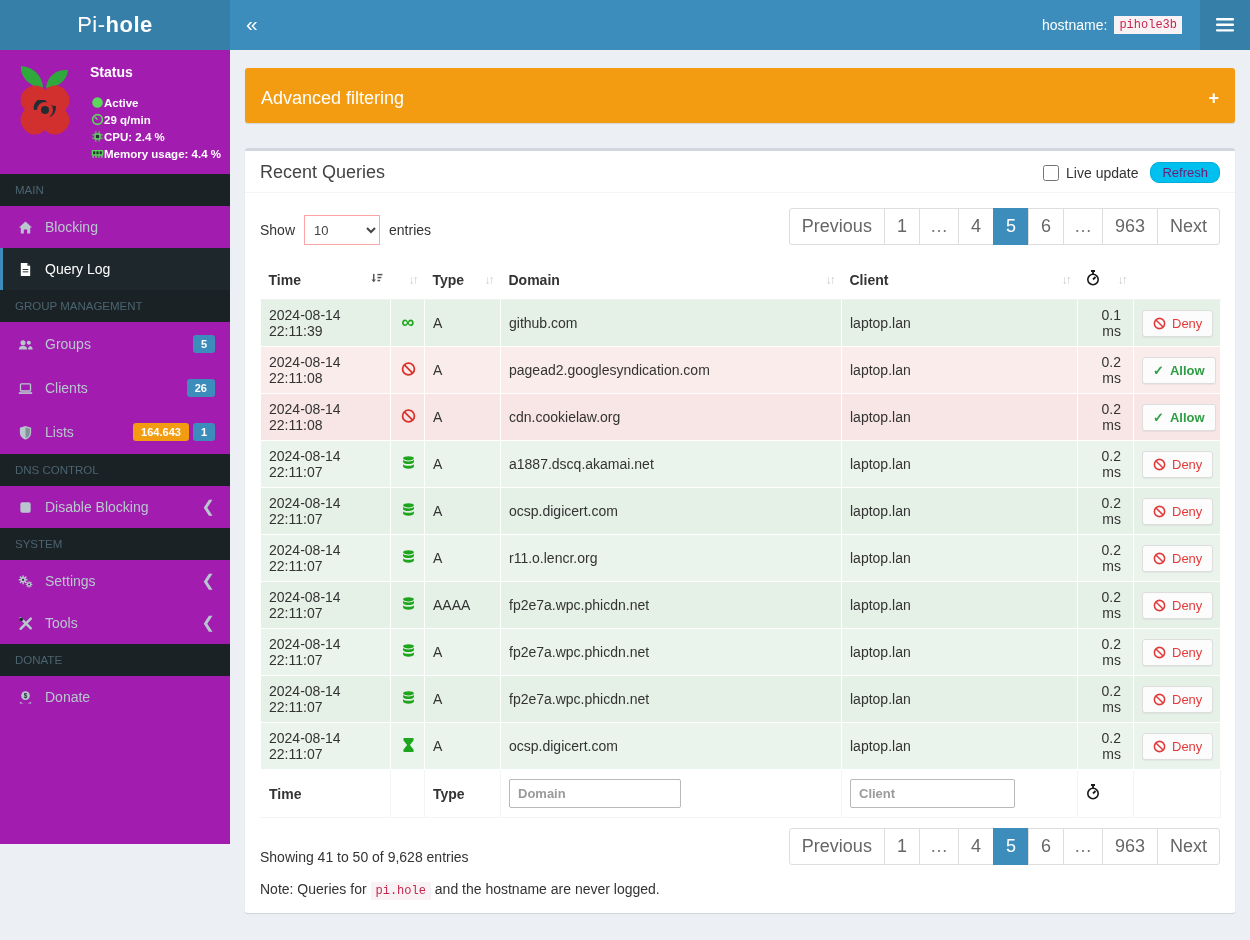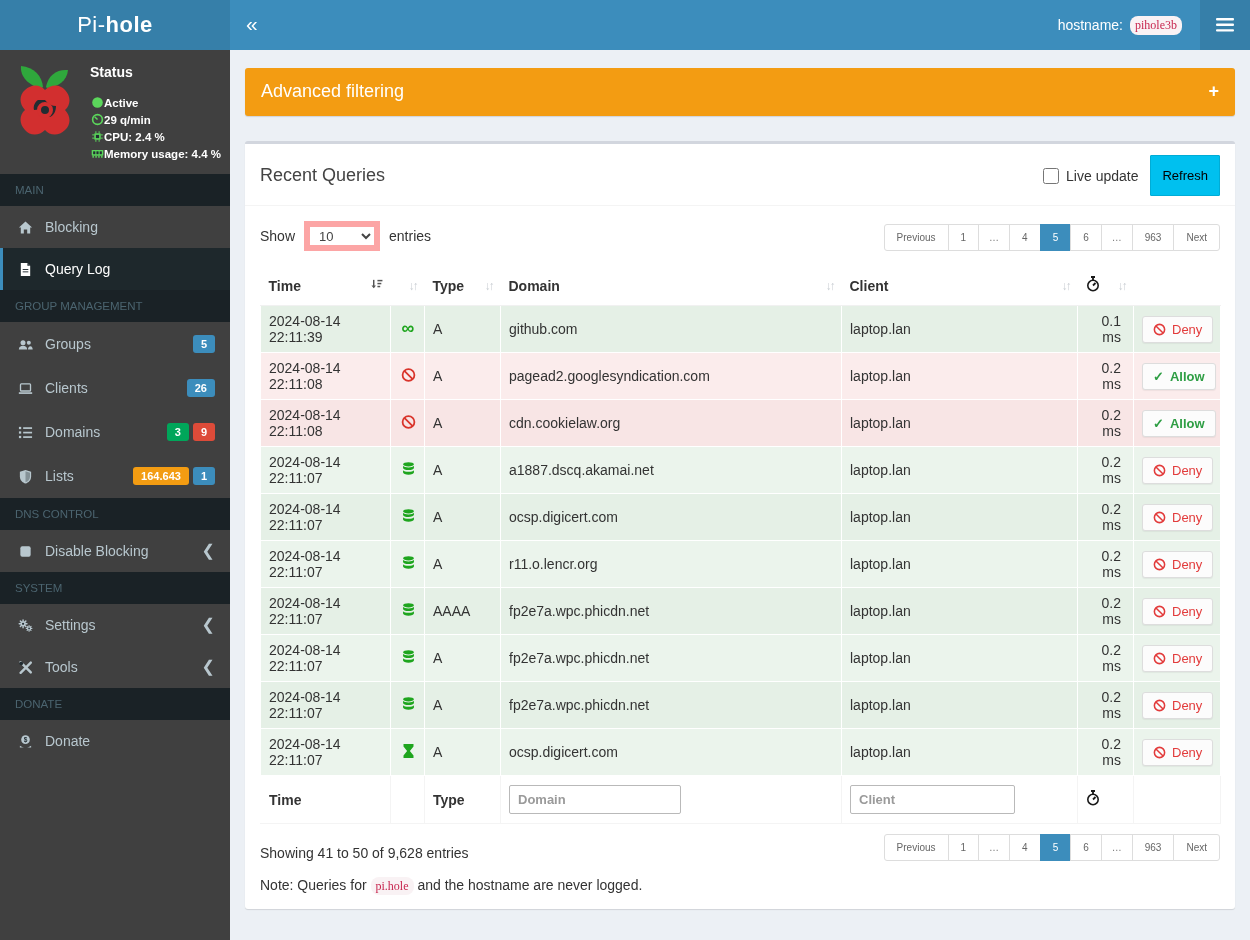--- a/index.html
+++ b/index.html
@@ -2,21 +2,21 @@
 <html><head>
 <meta charset="utf-8">
 <style>
   * { box-sizing: border-box; margin: 0; padding: 0; }
   html,body { width:1250px; height:940px; }
   body {
     font-family:"Liberation Sans", sans-serif;
     background:#ecf0f5; position:relative; overflow:hidden; color:#333;
   }
   
-  .sidebar { position:absolute; left:0; top:0; width:230px; height:940px; background:#404040; z-index:2; }
+  .sidebar { position:absolute; left:0; top:0; width:230px; height:844px; background:#a21caf; z-index:2; }
   .logo { height:50px; background:#367fa9; color:#fff; display:flex; align-items:center; justify-content:center; font-size:22px; letter-spacing:.5px; }
   .logo .lite { font-weight:300; } .logo b { font-weight:700; }
   .user-panel { display:flex; padding:12px 8px 14px 8px; gap:8px; align-items:flex-start; }
   .status-col { padding-top:2px; }
   .status-title { color:#fff; font-size:14px; font-weight:bold; margin-bottom:16px; }
   .status-line { display:flex; align-items:center; color:#fff; font-size:11.5px; margin-top:4px; font-weight:bold; }
   .status-line .s-ico { width:14px; height:13px; color:#5bd75b; display:inline-flex; align-items:center; justify-content:center; }
   .status-line .s-ico svg { width:13px; height:13px; }
   .menu-header { background:#1a2226; color:#4b646f; font-size:11.5px; padding:10px 15px; }
   .menu-item { display:flex; align-items:center; padding:13px 15px 13px 12px; color:#b8c7ce; font-size:14px; gap:10px; border-left:3px solid transparent; cursor:pointer; }
@@ -24,42 +24,42 @@
   .mi-icon { width:20px; display:inline-flex; justify-content:center; align-items:center; flex:0 0 20px; }
   .mi-icon svg { width:15px; height:15px; }
   .mi-badges { margin-left:auto; display:flex; gap:4px; }
   .badge { color:#fff; font-size:11px; font-weight:bold; padding:3px 8px; border-radius:3px; }
   .mi-chevron { margin-left:auto; font-size:16px; line-height:1; color:#b8c7ce; }
   
   .navbar { position:absolute; left:230px; top:0; width:1020px; height:50px; background:#3c8dbc; display:flex; align-items:center; z-index:1; }
   .collapse-btn { color:#fff; font-size:21px; padding:0 14px 3px 16px; cursor:pointer; }
   .nav-right { margin-left:auto; display:flex; align-items:center; height:100%; }
   .hostname-label { color:#fff; font-size:14px; margin-right:7px; }
-  .code { font-family:Liberation Serif, serif; font-size:12px; background:#f9f2f4; color:#c7254e; padding:2px 5px; border-radius:8px; }
+  .code { font-family:Liberation Mono, monospace; font-size:12px; background:#f9f2f4; color:#c7254e; padding:2px 5px; border-radius:0; }
   .hamburger { width:50px; height:50px; background:#367fa9; display:flex; align-items:center; justify-content:center; margin-left:18px; cursor:pointer; }
   
   .content { position:absolute; left:230px; top:50px; width:1020px; height:890px; padding:18px 15px; }
-  .filter-box { background:#f39c12; border-radius:3px; padding:13px 16px 14px; color:#fff; display:flex; align-items:center; box-shadow:0 1px 1px rgba(0,0,0,.12); margin-bottom:25px; cursor:pointer; }
+  .filter-box { background:#f39c12; border-radius:3px; padding:20px 16px 14px; color:#fff; display:flex; align-items:center; box-shadow:0 1px 1px rgba(0,0,0,.12); margin-bottom:25px; cursor:pointer; }
   .filter-title { font-size:18px; }
   .plus { margin-left:auto; font-size:18px; font-weight:bold; }
   .box { background:#fff; border-radius:3px; border-top:3px solid #d2d6de; box-shadow:0 1px 1px rgba(0,0,0,.12); }
   .box-header { padding:11px 15px 9px; display:flex; align-items:center; border-bottom:1px solid #f4f4f4; }
   .box-title { font-size:18px; color:#444; }
   .header-controls { margin-left:auto; display:flex; align-items:center; gap:12px; }
   .live-wrap { display:flex; align-items:center; gap:7px; font-size:14px; }
   .live-wrap input { width:16px; height:16px; cursor:pointer; }
-  .refresh-btn { background:#00c0ef; border:1px solid #00acd6; color:#000000; font-size:13px; padding:12px 11px; border-radius:1px; cursor:pointer; }
+  .refresh-btn { background:#00c0ef; border:1px solid #00acd6; color:#701a75; font-size:13px; padding:2px 11px; border-radius:9px; cursor:pointer; }
   .box-body { padding:15px; font-size:14px; }
   .hint { margin-bottom:15px; }
   .controls-row { display:flex; align-items:flex-end; margin-bottom:15px; }
   .controls-row.bottom { margin:10px 0 0; }
   .show-group { display:flex; align-items:center; gap:9px; }
-  .show-group select { width:76px; height:30px; border:6px solid #fca5a5; color:#444; font-size:13px; padding:0 5px; background:#fff; cursor:pointer; }
+  .show-group select { width:76px; height:30px; border:1px solid #fca5a5; color:#444; font-size:13px; padding:0 5px; background:#fff; cursor:pointer; }
   .pagination { display:flex; margin-left:auto; }
-  .page-btn { border:1px solid #ddd; background:#fff; padding:7px 12px; font-size:10px; color:#666; margin-left:-1px; cursor:pointer; font-family:inherit; }
+  .page-btn { border:1px solid #ddd; background:#fff; padding:7px 12px; font-size:18px; color:#666; margin-left:-1px; cursor:pointer; font-family:inherit; }
   .page-btn:first-child { border-radius:3px 0 0 3px; margin-left:0; }
   .page-btn:last-child { border-radius:0 3px 3px 0; }
   .page-btn.active { background:#3c8dbc; border-color:#3c8dbc; color:#fff; }
   .page-btn.ellipsis { color:#777; cursor:default; padding:7px 10px; }
   
   table { width:100%; border-collapse:collapse; font-size:14px; table-layout:fixed; }
   thead th { text-align:left; padding:10px 8px; color:#333; font-weight:bold; border-bottom:1px solid #f1f1f1; cursor:pointer; }
   thead th .thwrap { display:flex; align-items:center; }
   .sort { margin-left:auto; color:#c9ced3; font-size:12px; letter-spacing:-2px; font-weight:bold; }
   .sort svg { width:13px; height:13px; }
@@ -205,37 +205,20 @@
             <path d="M1 12.5h16" stroke-width="2"></path>
           </svg>
         </span>
         <span>Clients</span>
         <span class="mi-badges">
           <span class="badge" style="background:#3c8dbc">26</span>
         </span>
       </div>
       <div class="menu-item">
         <span class="mi-icon">
-          <svg viewBox="0 0 16 14" fill="currentColor">
-            <rect x="1" y="1" width="2.4" height="2.4"></rect>
-            <rect x="1" y="5.8" width="2.4" height="2.4"></rect>
-            <rect x="1" y="10.6" width="2.4" height="2.4"></rect>
-            <rect x="5.5" y="1.4" width="9.5" height="1.8"></rect>
-            <rect x="5.5" y="6.2" width="9.5" height="1.8"></rect>
-            <rect x="5.5" y="11" width="9.5" height="1.8"></rect>
-          </svg>
-        </span>
-        <span>Domains</span>
-        <span class="mi-badges">
-          <span class="badge" style="background:#00a65a">3</span>
-          <span class="badge" style="background:#dd4b39">9</span>
-        </span>
-      </div>
-      <div class="menu-item">
-        <span class="mi-icon">
           <svg viewBox="0 0 16 16" fill="currentColor">
             <path d="M8 1 14 3v5c0 4-2.8 6.6-6 7.5C4.8 14.6 2 12 2 8V3z"></path>
             <path d="M8 2.4 12.8 4v4c0 3.2-2.2 5.3-4.8 6.1z" fill="#222d32" opacity=".35"></path>
           </svg>
         </span>
         <span>Lists</span>
         <span class="mi-badges">
           <span class="badge" style="background:#f39c12">164.643</span>
           <span class="badge" style="background:#3c8dbc">1</span>
         </span>

